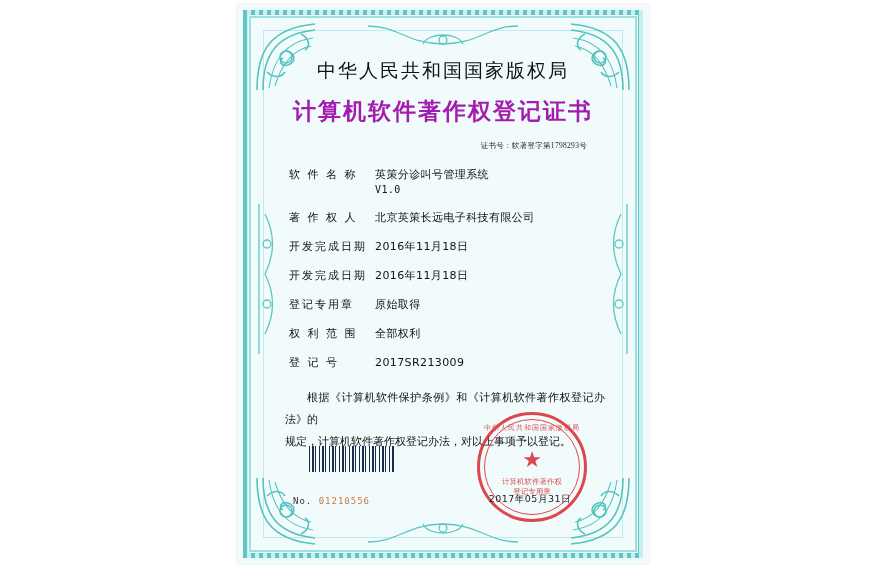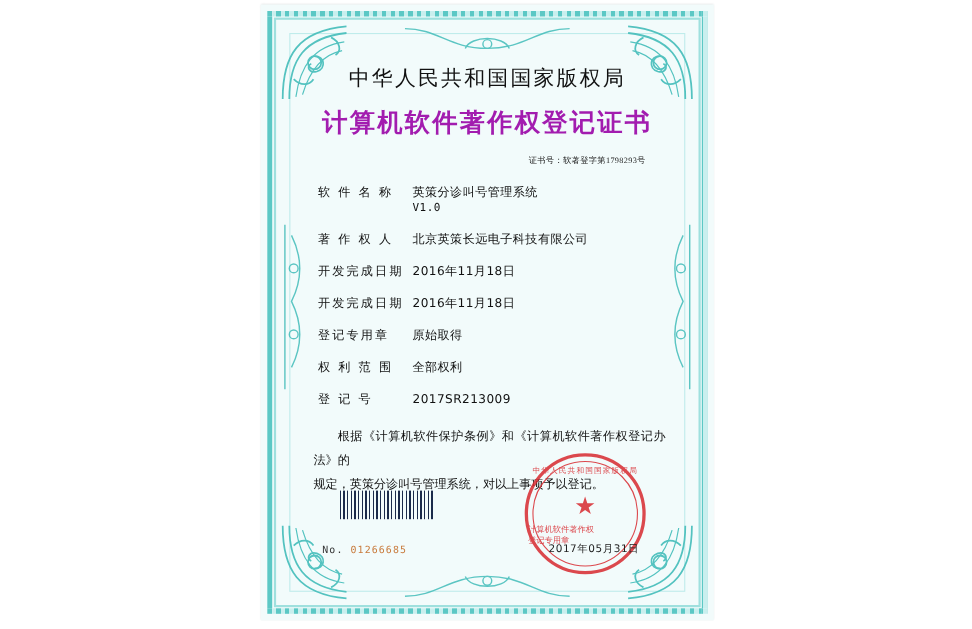--- a/index.html
+++ b/index.html
@@ -143,42 +143,42 @@
   .seal .ring{
     position:absolute;left:4px;top:4px;right:4px;bottom:4px;
     border:1px solid #d8292f;border-radius:50%;
   }
   .seal .star{
     position:absolute;left:50%;top:34px;transform:translateX(-50%);
     font-size:22px;line-height:22px;color:#d8292f;
   }
   .seal .inner-text{
     position:absolute;left:0;right:0;bottom:22px;
-    text-align:left;
+    text-align:center;
     font-size:7.5px;line-height:10px;
     color:#d8292f;
     font-family:"DejaVu Sans", sans-serif;
   }
   .seal .arc{
     position:absolute;left:0;right:0;top:8px;
     text-align:center;font-size:7px;color:#d8292f;
     font-family:"DejaVu Sans", sans-serif;
     letter-spacing:1px;
   }
   .noline{
     position:absolute;
     left:56px;bottom:58px;
     font-size:9px;color:#333;
     font-family:"DejaVu Sans Mono", monospace;
     letter-spacing:1px;
   }
   .noline .num{color:#c8793a;}
   .datesign{
     position:absolute;
-    right:68px;bottom:58px;
+    right:78px;bottom:58px;
     font-size:9.5px;color:#222;
     font-family:"DejaVu Sans", sans-serif;
     letter-spacing:.5px;
   }
 </style>
 </head>
 <body>
 
 <div class="page">
   <div class="cert">
@@ -313,38 +313,38 @@
 
         <div class="row">
           <div class="lab">登 记 号</div>
           <div class="val">2017SR213009</div>
         </div>
 
       </div>
 
       <div class="para">
         <span>根据《计算机软件保护条例》和《计算机软件著作权登记办法》的</span>
-        <span class="l2">规定，英策分诊叫号管理系统，对以上事项予以登记。</span>
+        <span class="l2">规定，计算机软件著作权登记办法，对以上事项予以登记。</span>
       </div>
 
     </div>
 
     <div class="barcode"></div>
 
     <div class="seal">
       <div class="ring"></div>
       <div class="arc">中华人民共和国国家版权局</div>
       <div class="star">★</div>
       <div class="inner-text">
         <div>计算机软件著作权</div>
         <div>登记专用章</div>
       </div>
     </div>
 
     <div class="noline">
       <span>No.</span>
-      <span class="num">01266685</span>
+      <span class="num">01210556</span>
     </div>
 
     <div class="datesign">2017年05月31日</div>
 
   </div>
 </div>
 
 </body></html>

